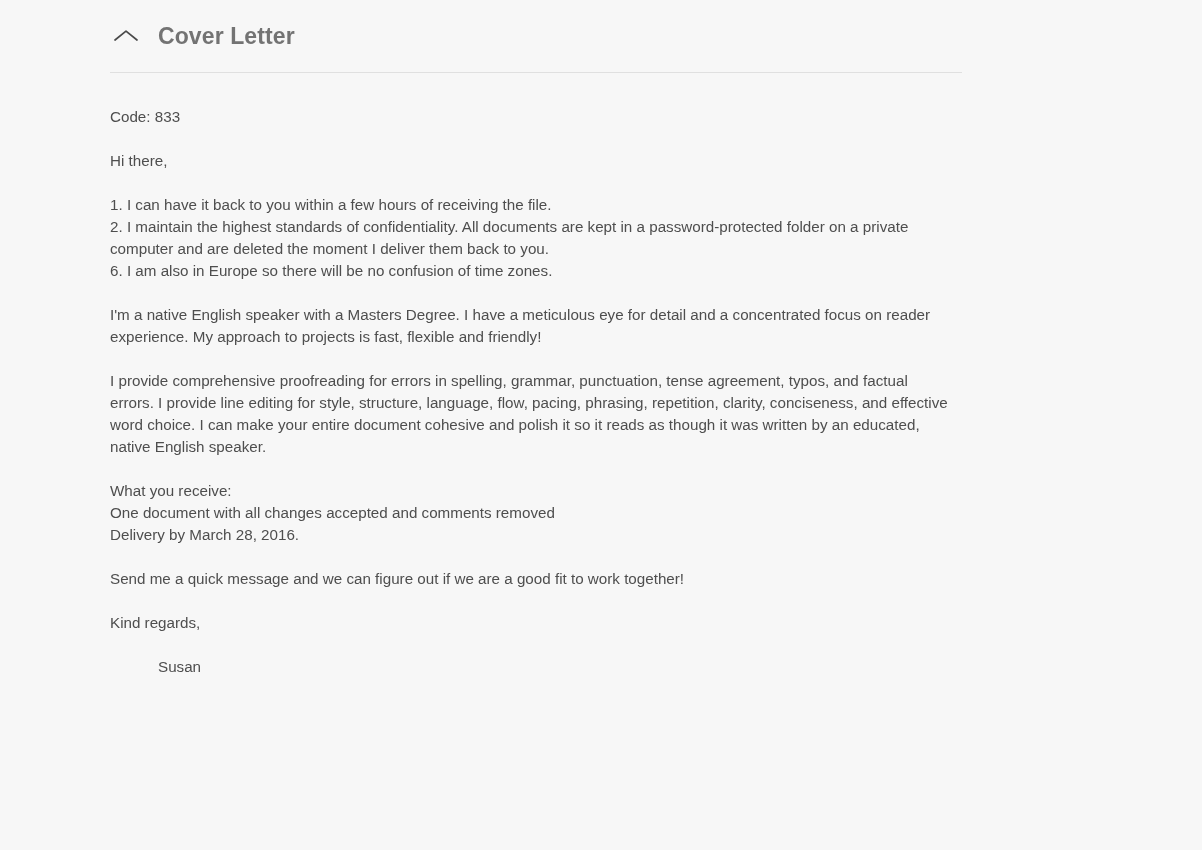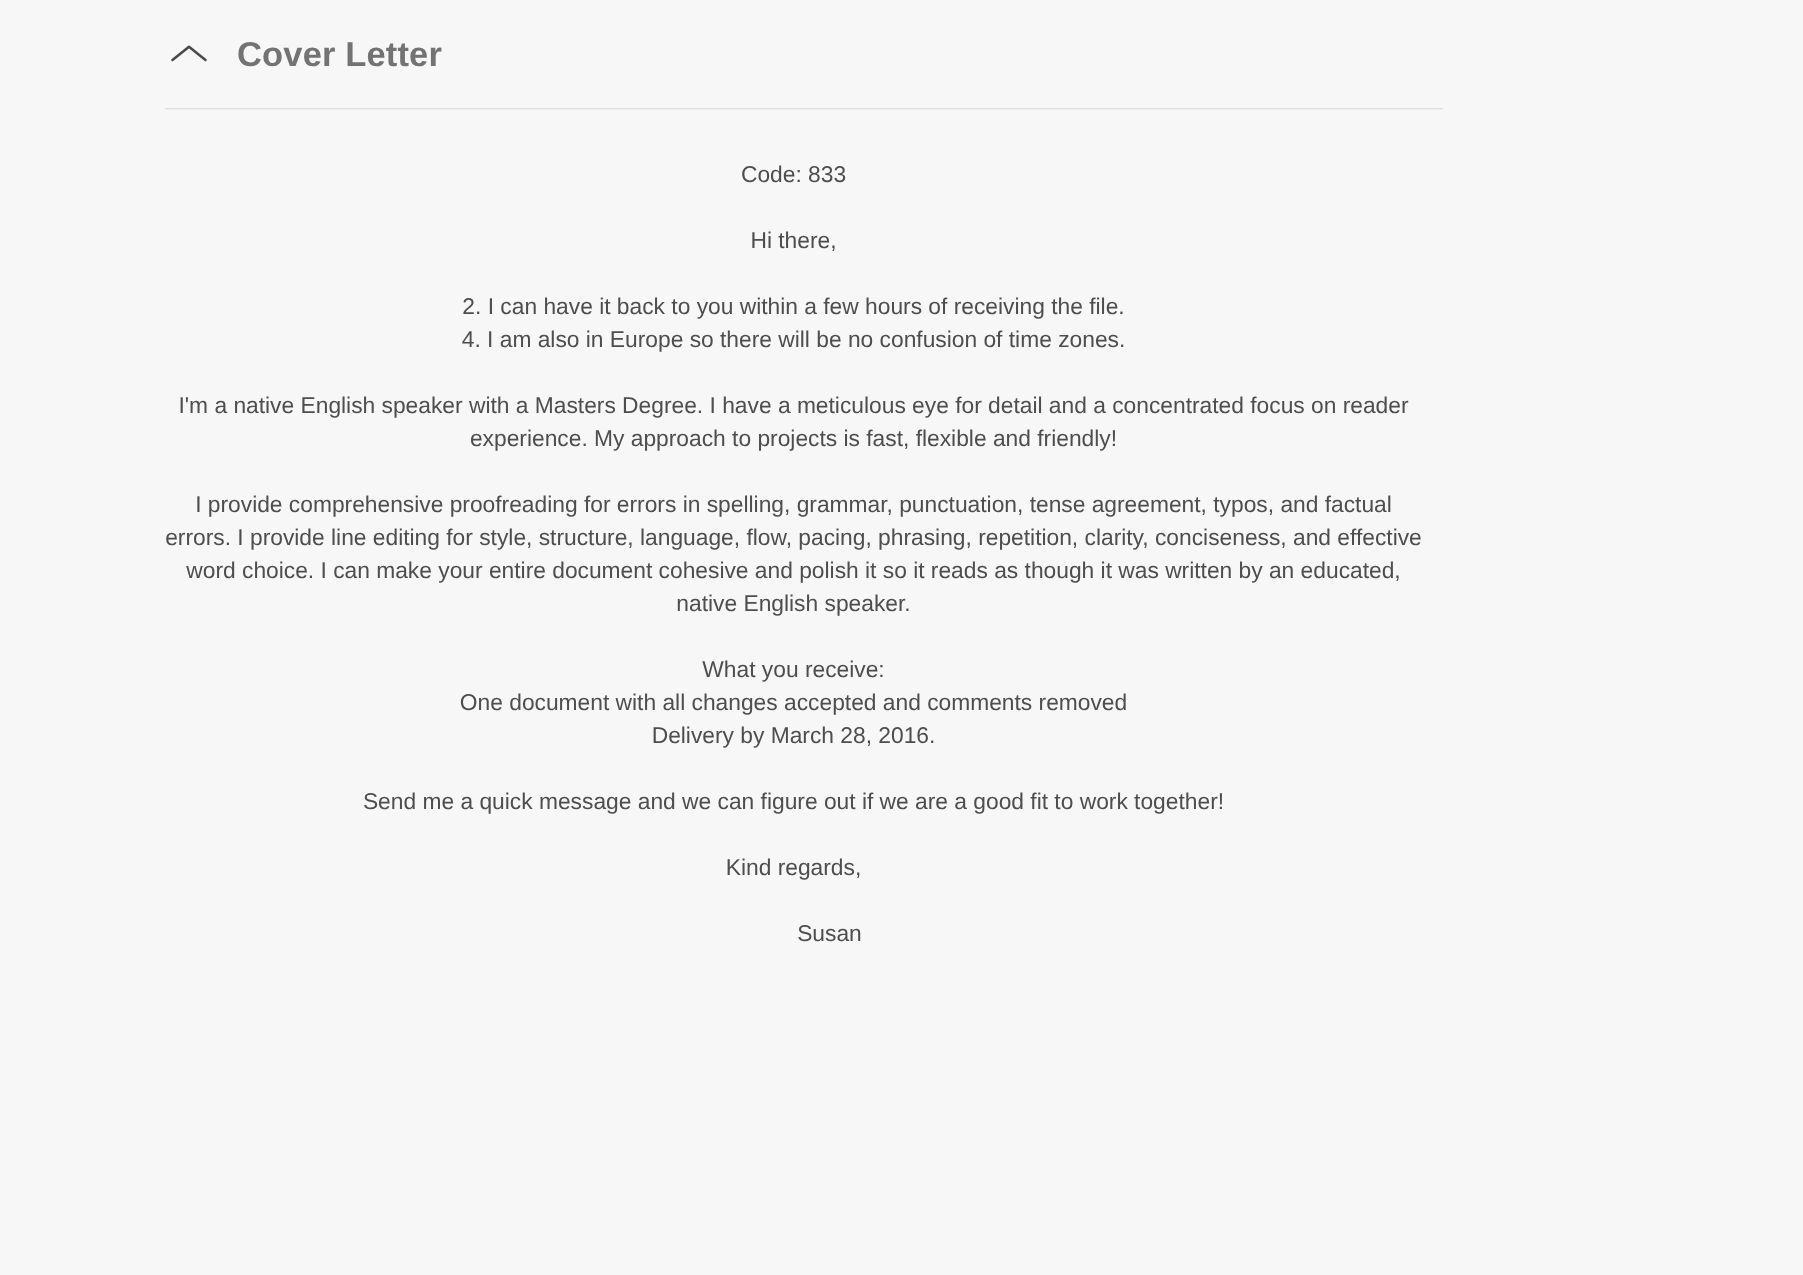--- a/index.html
+++ b/index.html
@@ -64,21 +64,20 @@
     margin: 0;
   }
 
   
   .panel-body {
     padding-top: 33px;
     width: 838px;
     color: #4e4e4e;
     font-size: 15.2px;
     line-height: 22px;
-    text-align: center;
   }
 
   .block {
     margin: 0 0 22px 0;
     white-space: normal;
   }
   .block:last-child {
     margin-bottom: 0;
     margin-left: 48px;
   }
@@ -111,22 +110,23 @@
     <div class="block">
       <span class="line">Code: 833</span>
     </div>
 
     <div class="block">
       <span class="line">Hi there,</span>
     </div>
 
 
     <div class="block">
-      <span class="line para">2. I can have it back to you within a few hours of receiving the file.</span>
-      <span class="line para">4. I am also in Europe so there will be no confusion of time zones.</span>
+      <span class="line para">1. I can have it back to you within a few hours of receiving the file.</span>
+      <span class="line para">2. I maintain the highest standards of confidentiality. All documents are kept in a password-protected folder on a private computer and are deleted the moment I deliver them back to you.</span>
+      <span class="line para">6. I am also in Europe so there will be no confusion of time zones.</span>
     </div>
 
     <div class="block">
       <span class="line para">I'm a native English speaker with a Masters Degree. I have a meticulous eye for detail and a concentrated focus on reader experience. My approach to projects is fast, flexible and friendly!</span>
     </div>
 
     <div class="block">
       <span class="line para">I provide comprehensive proofreading for errors in spelling, grammar, punctuation, tense agreement, typos, and factual errors. I provide line editing for style, structure, language, flow, pacing, phrasing, repetition, clarity, conciseness, and effective word choice. I can make your entire document cohesive and polish it so it reads as though it was written by an educated, native English speaker.</span>
     </div>
 

